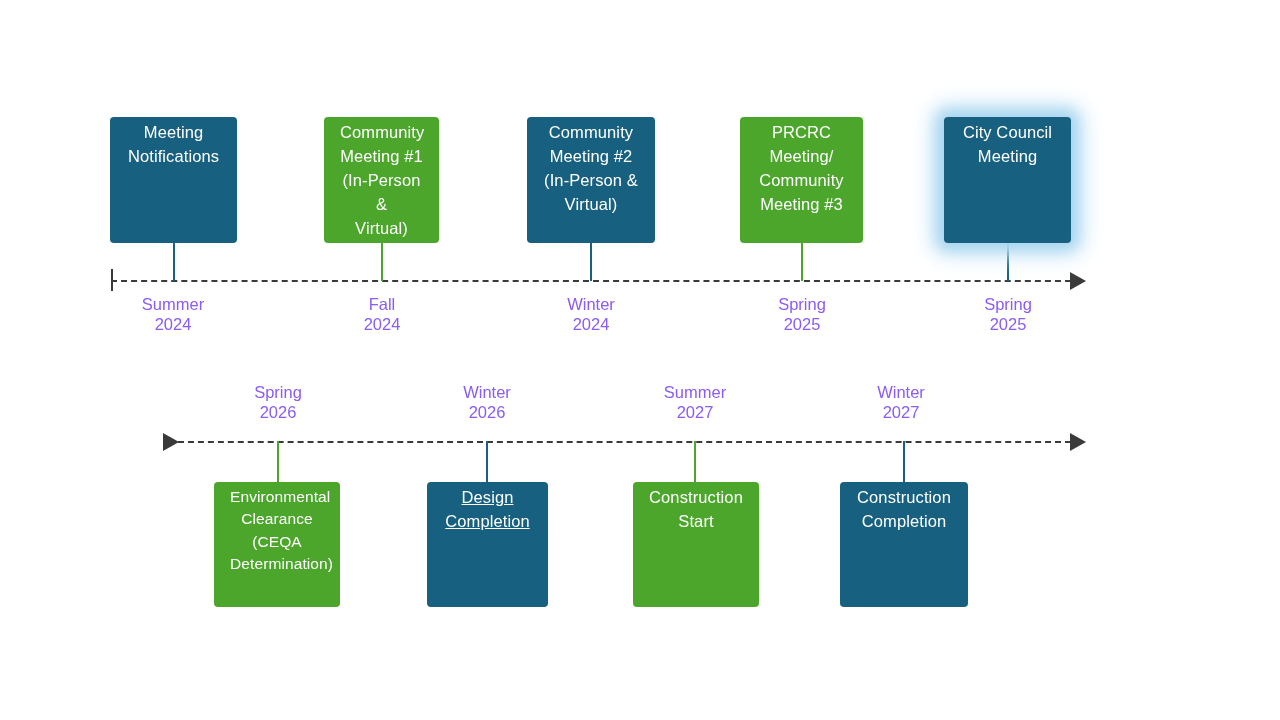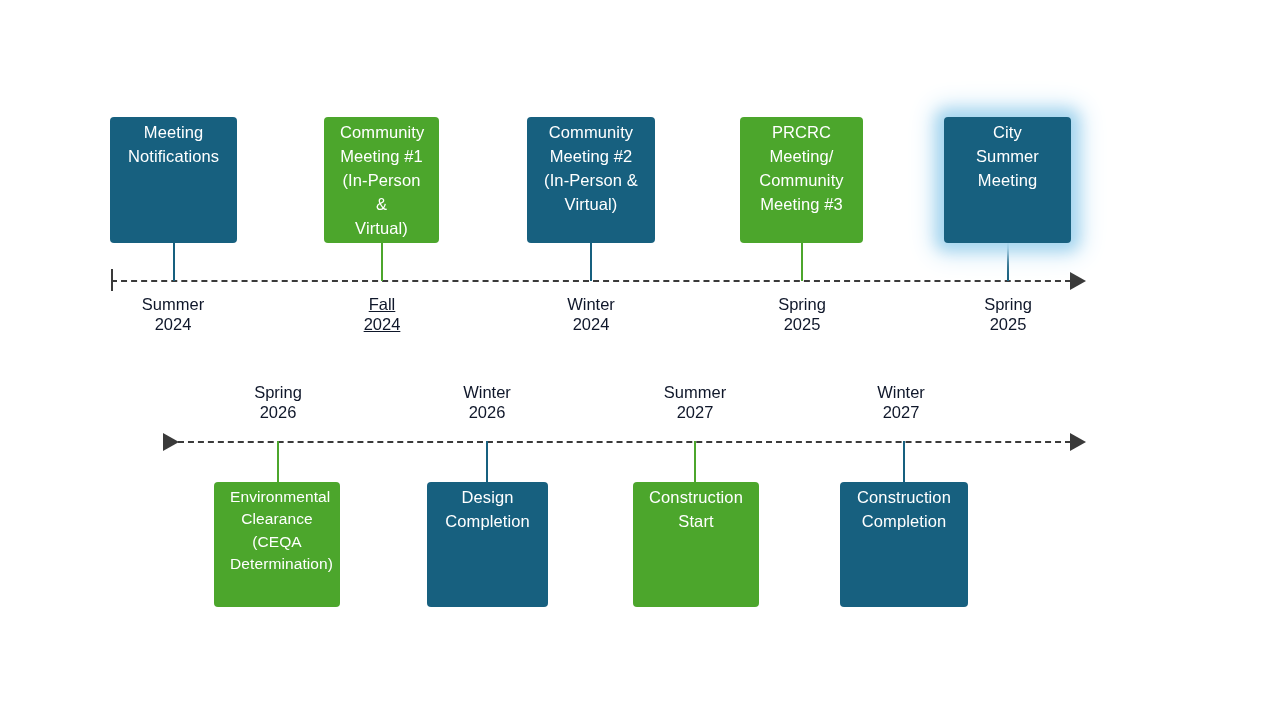--- a/index.html
+++ b/index.html
@@ -72,21 +72,21 @@
   .node.green { background: #4CA62C; }
   .node.glow  { box-shadow: 0 0 14px 7px #a6d6ef, 0 0 24px 12px #cfe8f7; }
   .node .node-label { display: block; width: 100%; white-space: pre-line; }
 
   
   .date-label {
     position: absolute;
     text-align: center;
     font-size: 16.5px;
     line-height: 1.24;
-    color: #0f172a;
+    color: #8b5cf6;
     white-space: pre-line;
   }
 </style>
 </head>
 <body>
 
 <div id="canvas">
 
   <div>
 
@@ -102,21 +102,21 @@
     <div class="date-label" style="left:113px; top:294px; width:120px;">Summer
 2024</div>
 
     <div class="connector green" style="left:381px; top:243px; height:38px;"></div>
     <div class="node green" style="left:324px; top:117px; width:115px; height:126px;">
       <span class="node-label">Community
 Meeting #1
 (In-Person &amp;
 Virtual)</span>
     </div>
-    <div class="date-label" style="left:322px; top:294px; width:120px;text-decoration:underline;">Fall
+    <div class="date-label" style="left:322px; top:294px; width:120px;">Fall
 2024</div>
 
     <div class="connector blue" style="left:590px; top:243px; height:38px;"></div>
     <div class="node blue" style="left:527px; top:117px; width:128px; height:126px;">
       <span class="node-label">Community
 Meeting #2
 (In-Person &amp;
 Virtual)</span>
     </div>
     <div class="date-label" style="left:531px; top:294px; width:120px;">Winter
@@ -127,21 +127,21 @@
       <span class="node-label">PRCRC
 Meeting/
 Community
 Meeting #3</span>
     </div>
     <div class="date-label" style="left:742px; top:294px; width:120px;">Spring
 2025</div>
 
     <div class="connector blue" style="left:1007px; top:243px; height:38px;"></div>
     <div class="node blue glow" style="left:944px; top:117px; width:127px; height:126px;">
-      <span class="node-label">City Summer
+      <span class="node-label">City Council
 Meeting</span>
     </div>
     <div class="date-label" style="left:948px; top:294px; width:120px;">Spring
 2025</div>
   </div>
 
   <div>
 
     <div class="axis" style="left:178px; top:441px; width:893px;"></div>
     <div class="arrow-right" style="left:163px; top:433px;"></div>
@@ -153,21 +153,21 @@
     <div class="node green" style="left:214px; top:482px; width:126px; height:125px; font-size:15.5px;">
       <span class="node-label">Environmental
 Clearance
 (CEQA
 Determination)</span>
     </div>
 
     <div class="date-label" style="left:427px; top:382px; width:120px;">Winter
 2026</div>
     <div class="connector blue" style="left:486px; top:441px; height:42px;"></div>
-    <div class="node blue" style="left:427px; top:482px; width:121px; height:125px;">
+    <div class="node blue" style="left:427px; top:482px; width:121px; height:125px;text-decoration:underline;">
       <span class="node-label">Design
 Completion</span>
     </div>
 
     <div class="date-label" style="left:635px; top:382px; width:120px;">Summer
 2027</div>
     <div class="connector green" style="left:694px; top:441px; height:42px;"></div>
     <div class="node green" style="left:633px; top:482px; width:126px; height:125px;">
       <span class="node-label">Construction
 Start</span>

